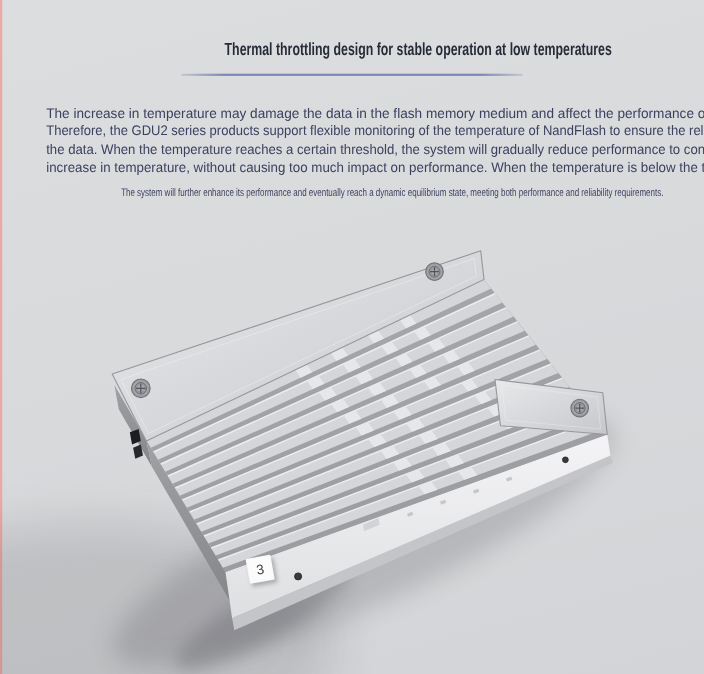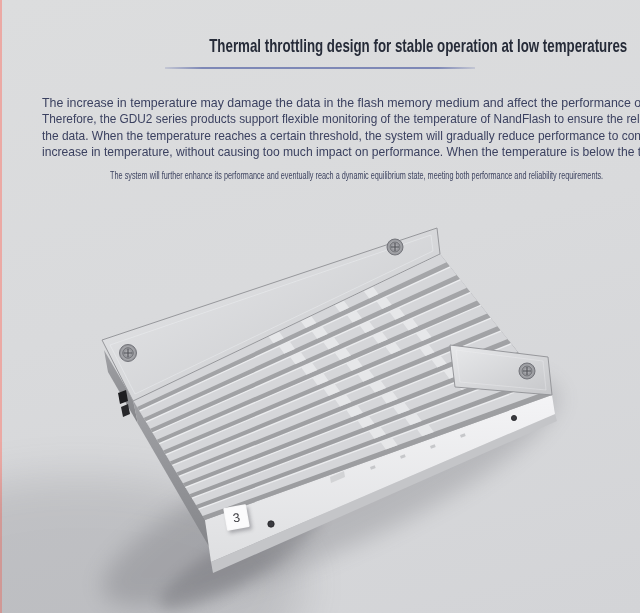--- a/index.html
+++ b/index.html
@@ -4,21 +4,21 @@
 <style>
   html,body{margin:0;padding:0;background:#eee;}
   .page{
     position:relative;width:640px;height:613px;overflow:hidden;
     font-family:"Liberation Sans","DejaVu Sans",sans-serif;
     background:linear-gradient(165deg,#dcddde 0%,#d9dadc 45%,#d3d4d7 100%);
   }
   .left-accent{position:absolute;left:0;top:0;width:2px;height:613px;background:#eba9a4;}
   .page-title{
     position:absolute;left:120px;top:34px;width:520px;text-align:center;
-    font-size:19px;line-height:23px;font-weight:700;color:#262b38;white-space:nowrap;
+    font-size:16px;line-height:23px;font-weight:700;color:#262b38;white-space:nowrap;
   }
   .page-title .fit{display:inline-block;transform-origin:center top;}
   .title-underline{
     position:absolute;left:165px;top:67px;width:310px;height:2px;
     background:linear-gradient(to right,rgba(126,136,182,0.25),#7e88b6 12%,#7e88b6 88%,rgba(126,136,182,0.25));
   }
   .body-paragraph{position:absolute;left:42px;top:95px;width:575px;color:#3b4160;}
   .body-line{font-size:12.6px;line-height:16.3px;white-space:nowrap;transform-origin:left center;}
   .note-line{
     position:absolute;left:0;top:170px;width:640px;text-align:left;color:#3d4360;

